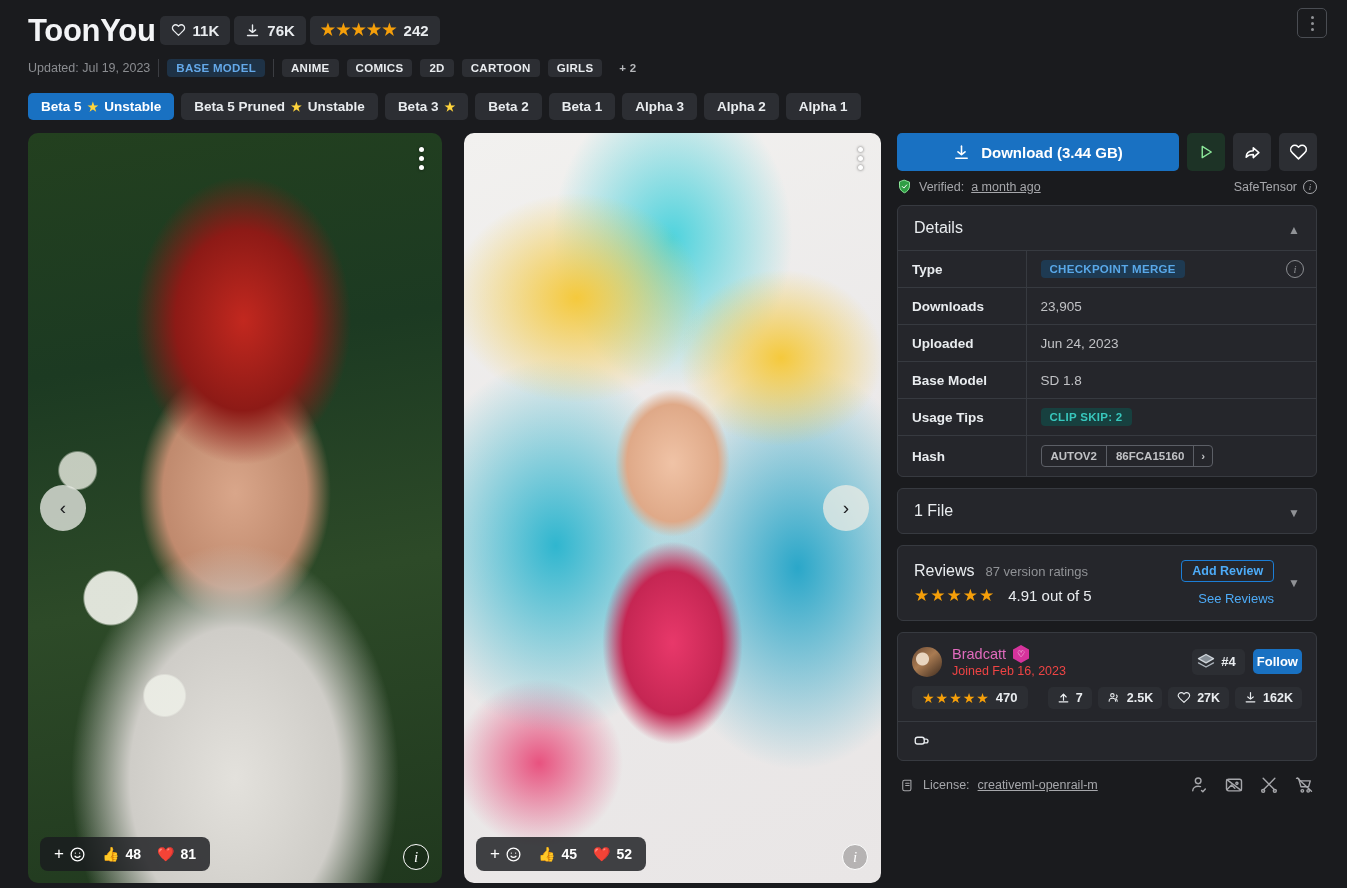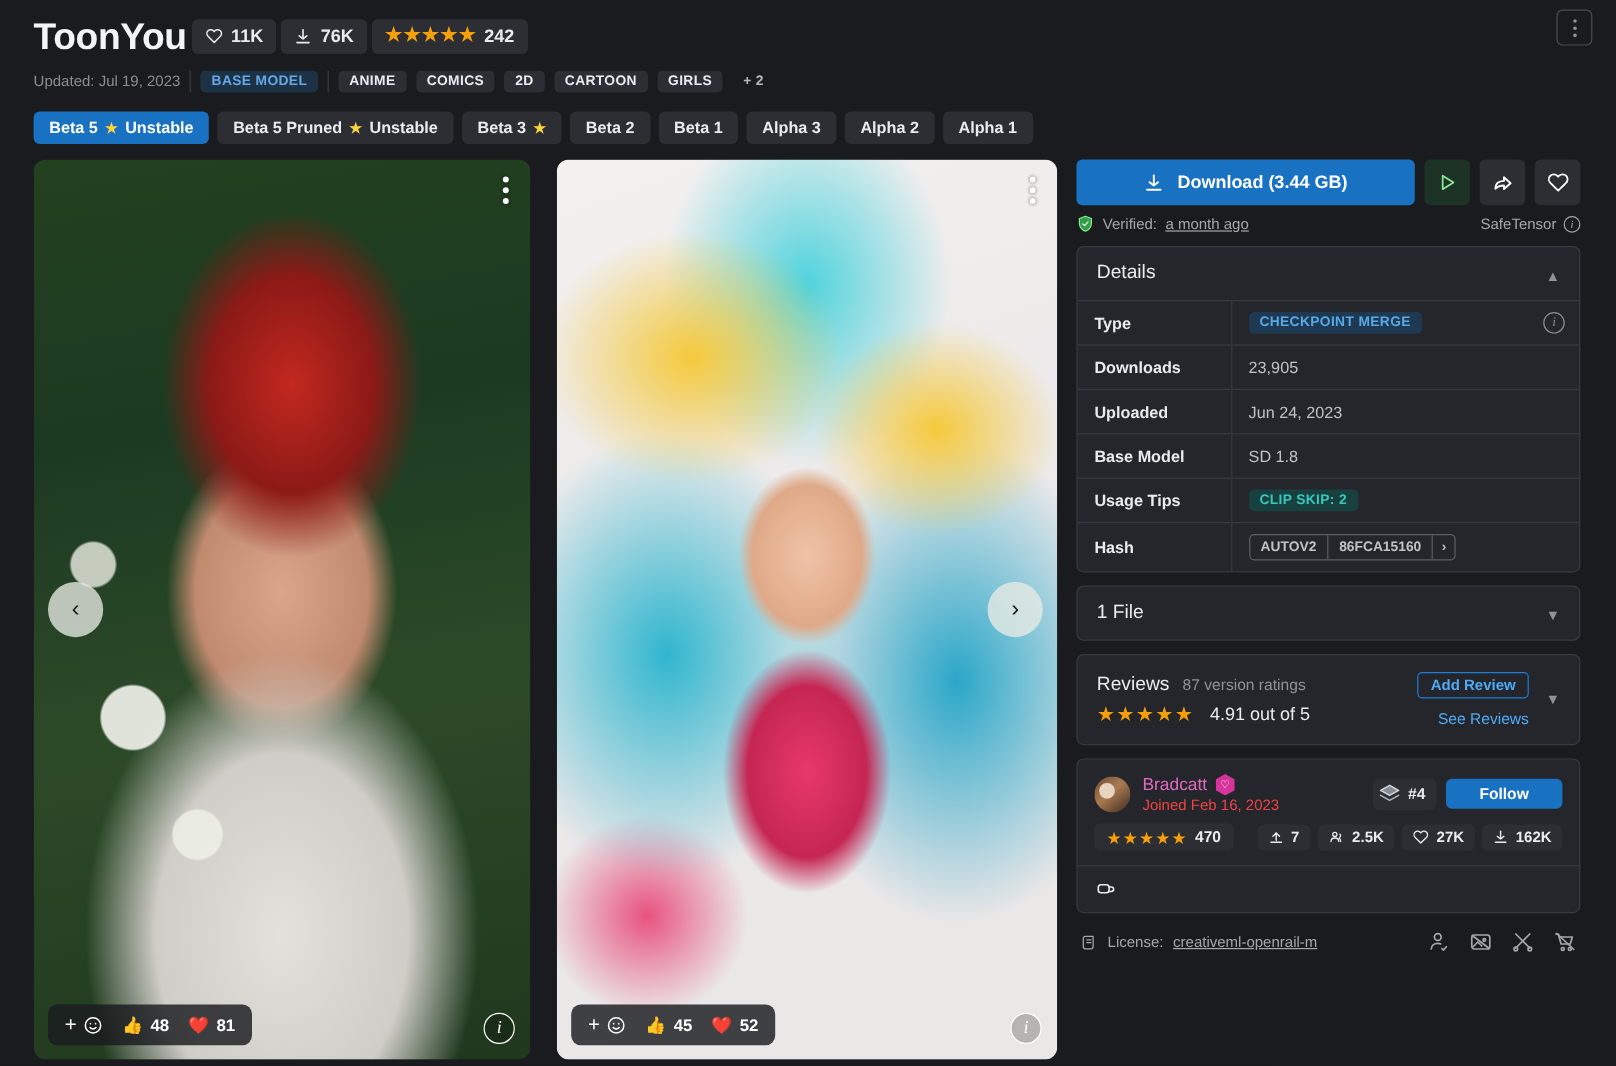--- a/index.html
+++ b/index.html
@@ -206,21 +206,21 @@
   .creator-name-row { display: flex; align-items: center; gap: 7px; }
   .creator-name { color: #e06bbd; font-size: 14.5px; cursor: pointer; }
   .hexbadge { width: 16px; height: 18px; display: flex; align-items: center; justify-content: center;
               background: #d6339c; clip-path: polygon(50% 0%,100% 25%,100% 75%,50% 100%,0% 75%,0% 25%);
               color: #fff; font-size: 9px; }
   .creator-joined { font-size: 12.5px; color: #ef4444; margin-top: 1px; }
   .rank-badge { display: flex; align-items: center; gap: 5px; background: #2c2e33;
                 padding: 3px 9px 3px 4px; border-radius: 5px; font-size: 13px;
                 font-weight: bold; color: #e9ecef; }
   .follow-btn { background: #1971c2; color: #fff; border: none; border-radius: 5px;
-                padding: 5px 28px; font-size: 13px; font-weight: bold; cursor: pointer;
+                padding: 5px 4px; font-size: 13px; font-weight: bold; cursor: pointer;
                 font-family: inherit; margin-left: 8px; }
   .creator-bot { display: flex; align-items: center; padding: 8px 14px 12px 14px; }
   .rating-pill { display: flex; align-items: center; gap: 7px; background: #2c2e33;
                  padding: 4px 10px; border-radius: 5px; }
   .rating-pill .stars .star { font-size: 14px; }
   .rating-pill .num { font-size: 13px; font-weight: bold; color: #e9ecef; }
   .mini-stats { display: flex; gap: 6px; margin-left: auto; }
   .mini-pill { display: flex; align-items: center; gap: 6px; background: #2c2e33;
                padding: 4px 9px; border-radius: 5px; font-size: 12.5px;
                font-weight: bold; color: #e9ecef; }

